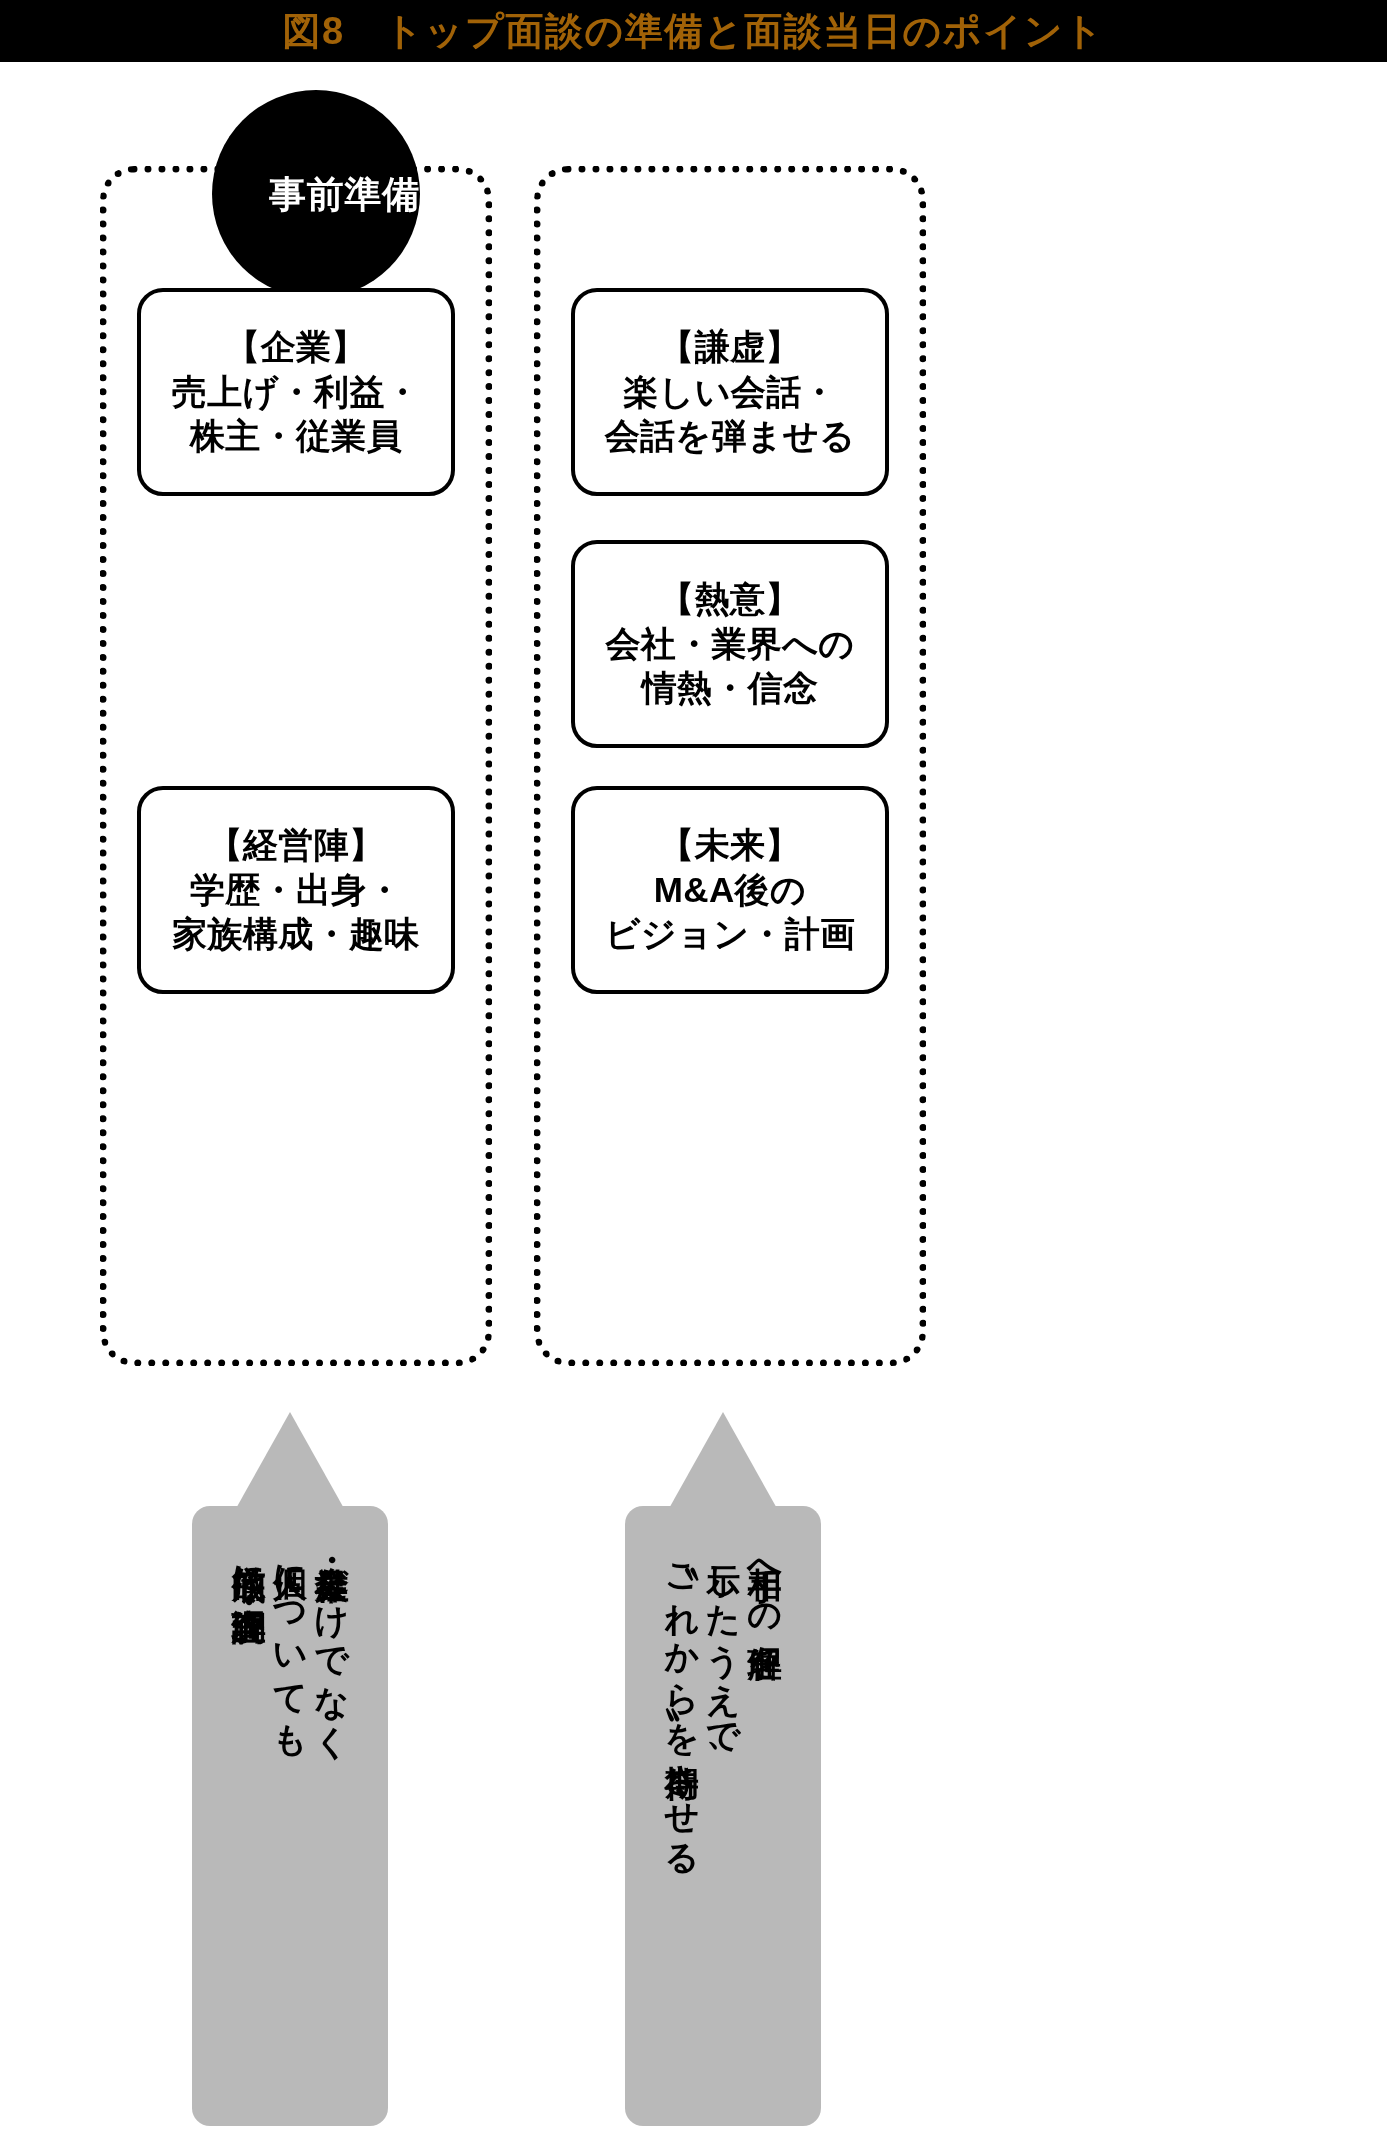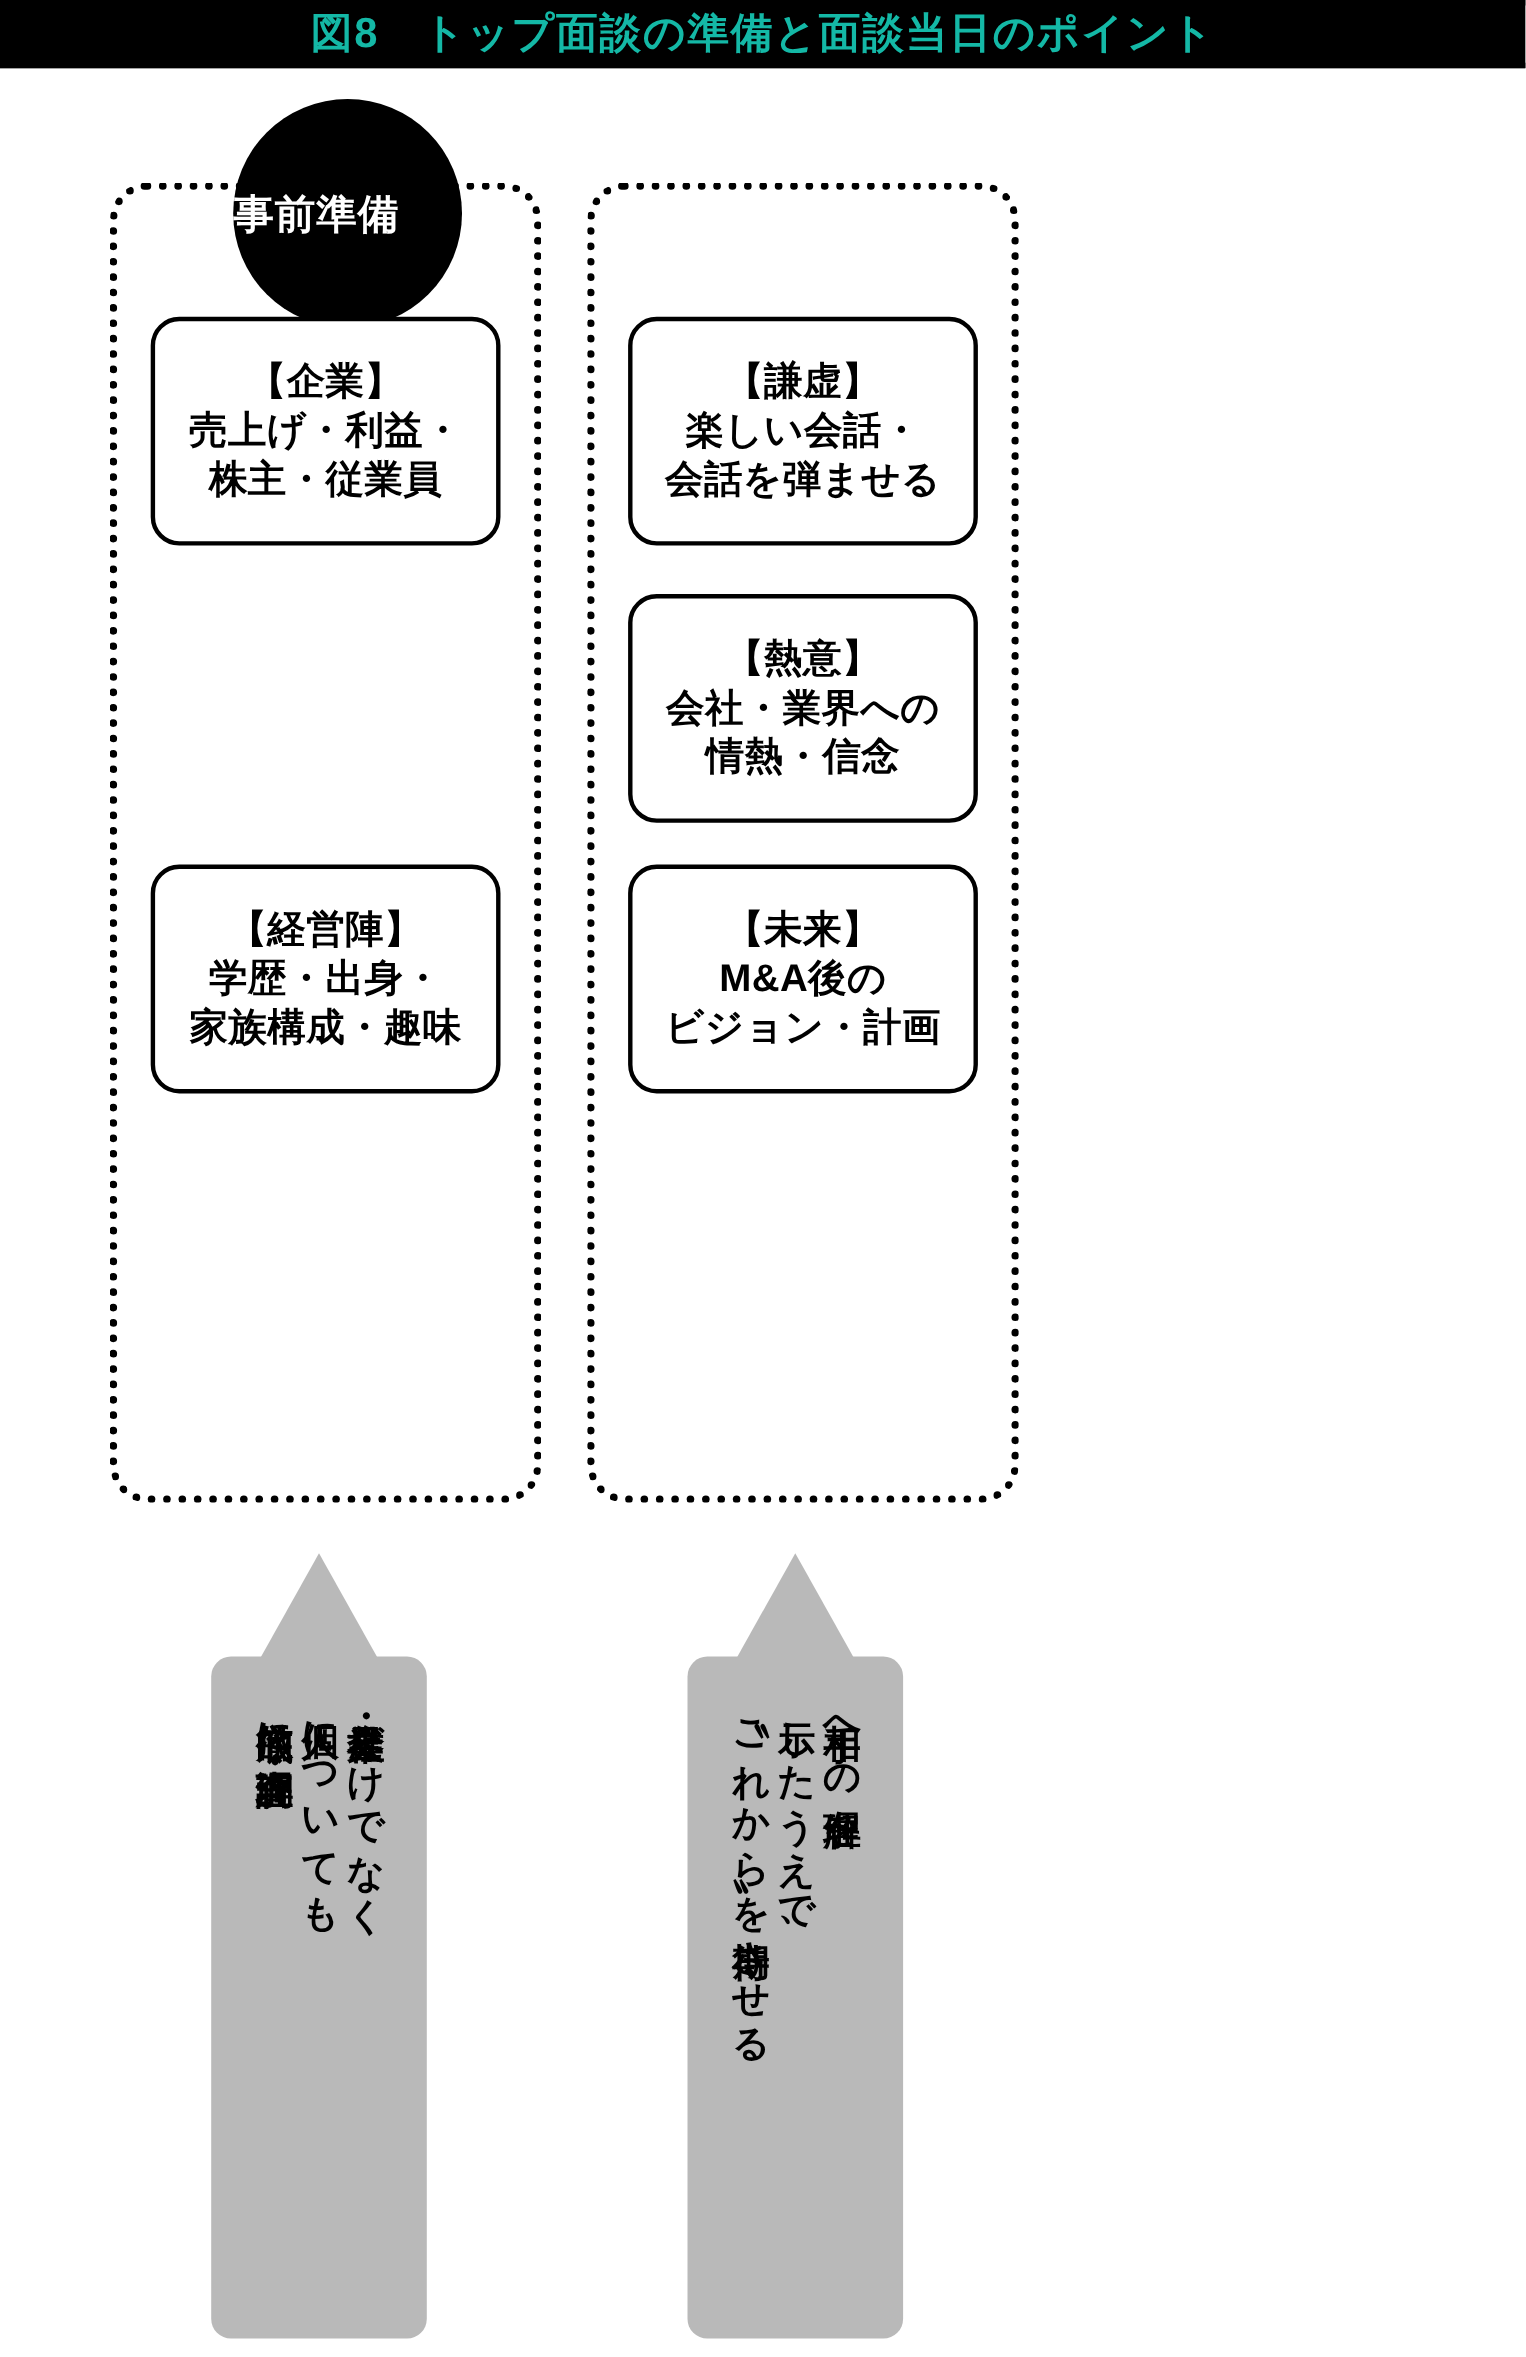--- a/index.html
+++ b/index.html
@@ -29,21 +29,21 @@
     height: 62px;
     background: #000000;
     display: flex;
     align-items: center;
     justify-content: center;
     box-sizing: border-box;
     border-top: 5px solid #000;
     border-bottom: 5px solid #000;
   }
   .title-bar .title-text {
-    color: #14b8a6;
+    color: #a16207;
     font-size: 38px;
     font-weight: bold;
     letter-spacing: 0.04em;
     white-space: pre;
     line-height: 1;
   }
 
   
   .dotted-frame {
     position: absolute;
@@ -57,21 +57,21 @@
 
   
   .circle-head {
     position: absolute;
     width: 208px;
     height: 208px;
     border-radius: 50%;
     background: #000000;
     display: flex;
     align-items: center;
-    justify-content: flex-start;
+    justify-content: flex-end;
   }
   .circle-head .circle-label {
     color: #ffffff;
     font-size: 37px;
     font-weight: bold;
     letter-spacing: 0.02em;
     white-space: nowrap;
     line-height: 1;
   }
   #circle-left  { left: 212px; top: 90px; }

